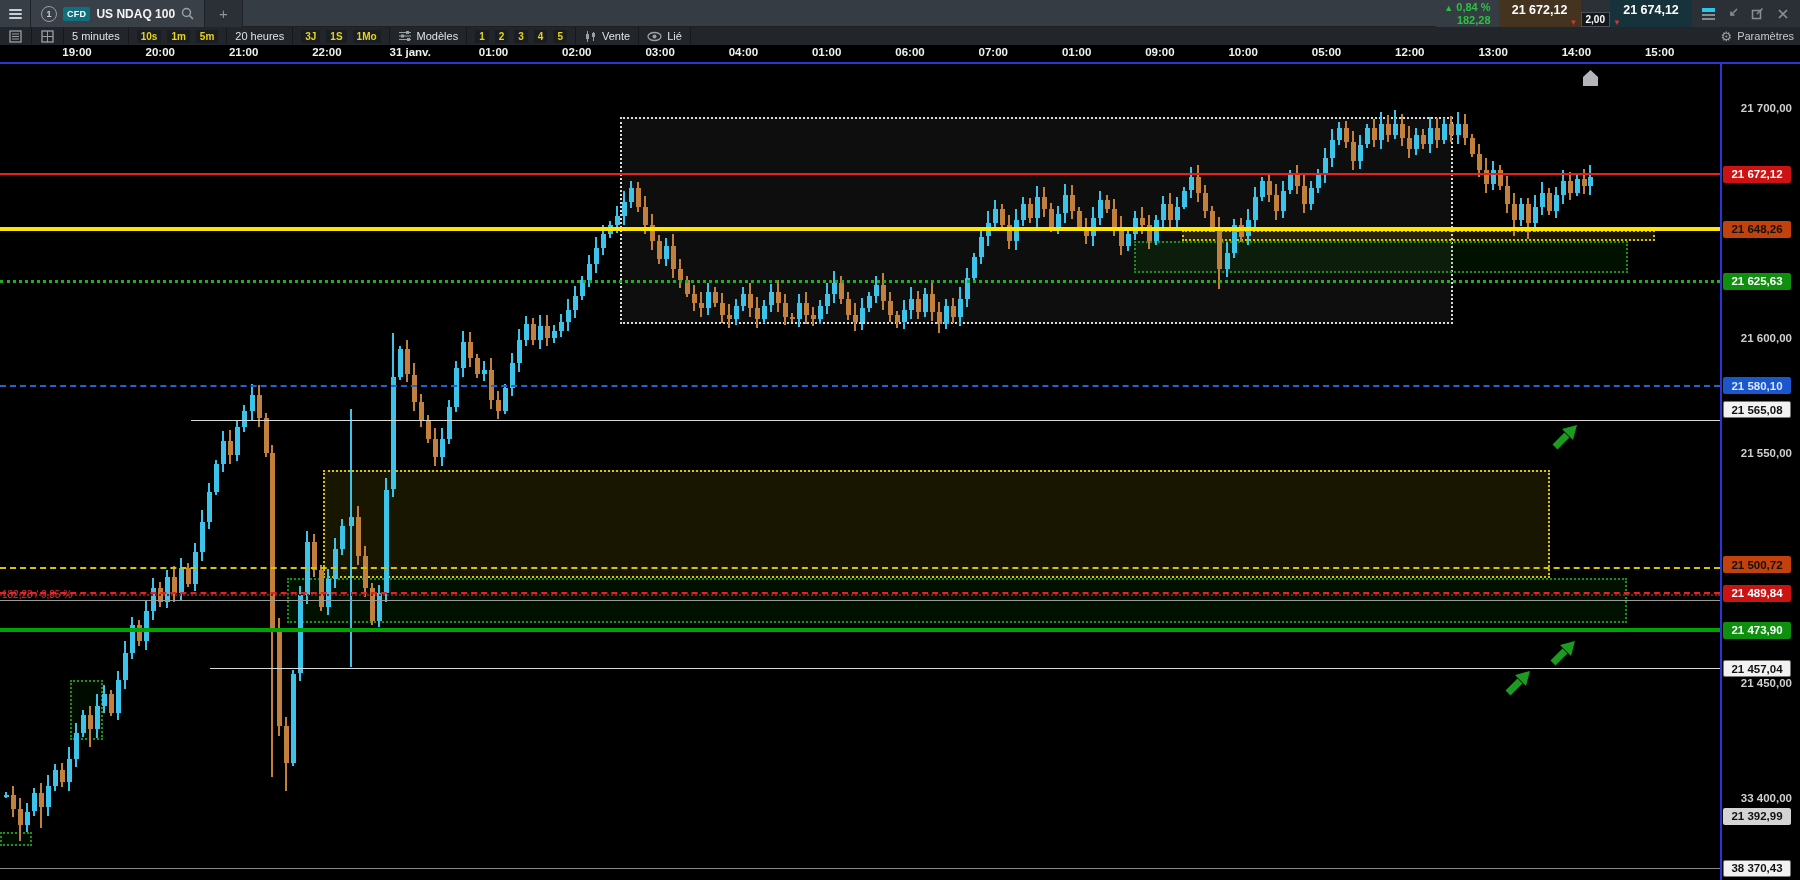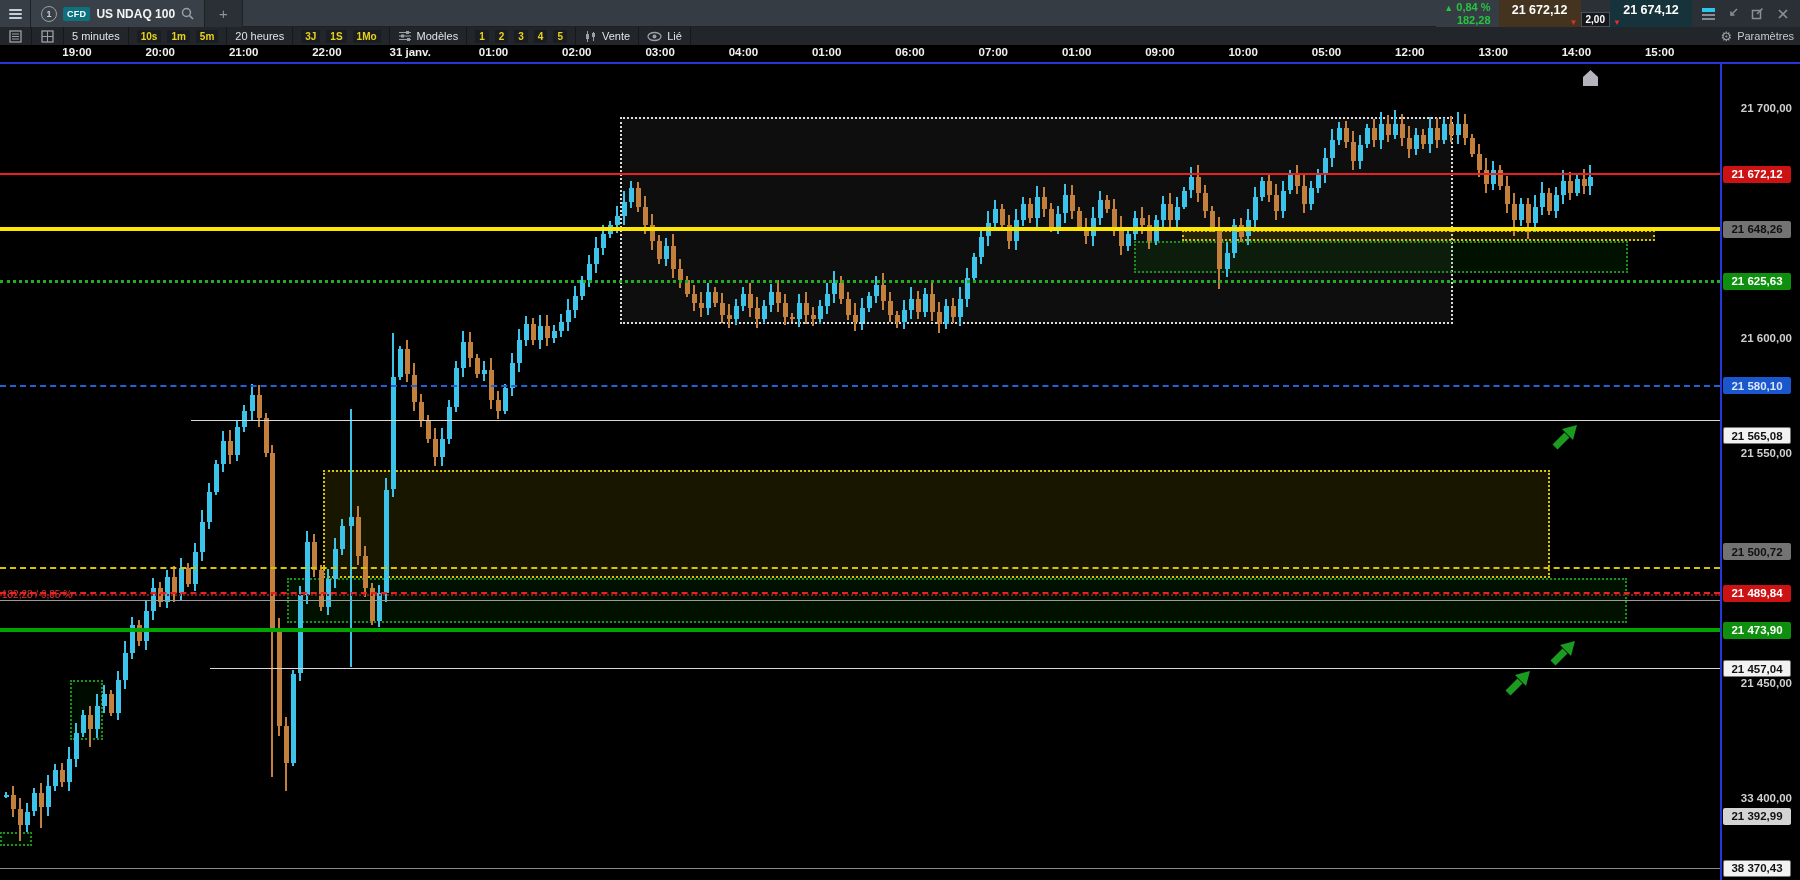--- a/index.html
+++ b/index.html
@@ -51,21 +51,21 @@
   #chartwrap{position:relative;height:818px;}
   #chart{position:absolute;left:0;top:0;width:1720px;height:818px;background:#000;overflow:hidden;border-bottom:3px solid #2a35d9;}
   #paxis{position:absolute;left:1720px;top:0;width:78px;height:818px;background:#000;border-left:2px solid #2a35d9;overflow:hidden;}
   .zbox{position:absolute;box-sizing:border-box;}
   .hline{position:absolute;}
   .candle-body,.candle-wick{position:absolute;}
   .ptick{position:absolute;right:8px;color:#cfcfcf;font-size:11.5px;font-weight:bold;white-space:nowrap;}
   .pbadge{position:absolute;left:1px;min-width:68px;height:17px;border-radius:2px;font-size:11.5px;font-weight:bold;
     display:flex;align-items:center;justify-content:center;padding:0 3px;white-space:nowrap;box-sizing:border-box;}
   .bstyle-red{background:#cc1212;color:#fff;}
-  .bstyle-yellow{background:#737373;color:#111;}
+  .bstyle-yellow{background:#c2410c;color:#111;}
   .bstyle-green{background:#0e8f0e;color:#fff;}
   .bstyle-blue{background:#1a56cc;color:#d8e6ff;}
   .bstyle-white{background:#f2f2f2;color:#111;border:1px solid #777;}
   .bstyle-gray{background:#d4d4d4;color:#111;}
   .pnl-label{position:absolute;font-size:10px;color:#e03030;white-space:nowrap;z-index:5;}
   .arrow,.marker{position:absolute;z-index:6;}
 </style>
 </head>
 <body>
 
@@ -724,22 +724,22 @@
     <div id="paxis">
         <div class="ptick" style="top: 38px;">21 700,00</div>
         <div class="ptick" style="top: 268px;">21 600,00</div>
         <div class="ptick" style="top: 383px;">21 550,00</div>
         <div class="ptick" style="top: 613px;">21 450,00</div>
         <div class="ptick" style="top: 728px;">33 400,00</div>
         <div class="pbadge bstyle-red" style="top: 101.624px; z-index: 4;">21 672,12</div>
         <div class="pbadge bstyle-yellow" style="top: 156.502px; z-index: 4;">21 648,26</div>
         <div class="pbadge bstyle-green" style="top: 208.551px; z-index: 4;">21 625,63</div>
         <div class="pbadge bstyle-blue" style="top: 313.27px; z-index: 4;">21 580,10</div>
-        <div class="pbadge bstyle-white" style="top: 363px; z-index: 4;">21 565,08</div>
-        <div class="pbadge bstyle-yellow" style="top: 479px; z-index: 4;">21 500,72</div>
+        <div class="pbadge bstyle-white" style="top: 337px; z-index: 4;">21 565,08</div>
+        <div class="pbadge bstyle-yellow" style="top: 492px; z-index: 4;">21 500,72</div>
         <div class="pbadge bstyle-red" style="top: 520.868px; z-index: 4;">21 489,84</div>
         <div class="pbadge bstyle-green" style="top: 557.53px; z-index: 4;">21 473,90</div>
         <div class="pbadge bstyle-white" style="top: 596.308px; z-index: 4;">21 457,04</div>
         <div class="pbadge bstyle-gray" style="top: 743.623px; z-index: 4;">21 392,99</div>
         <div class="pbadge bstyle-white" style="top: 795.511px; z-index: 4;">38 370,43</div>
       </div>
   </div>
 
 </div>
 

